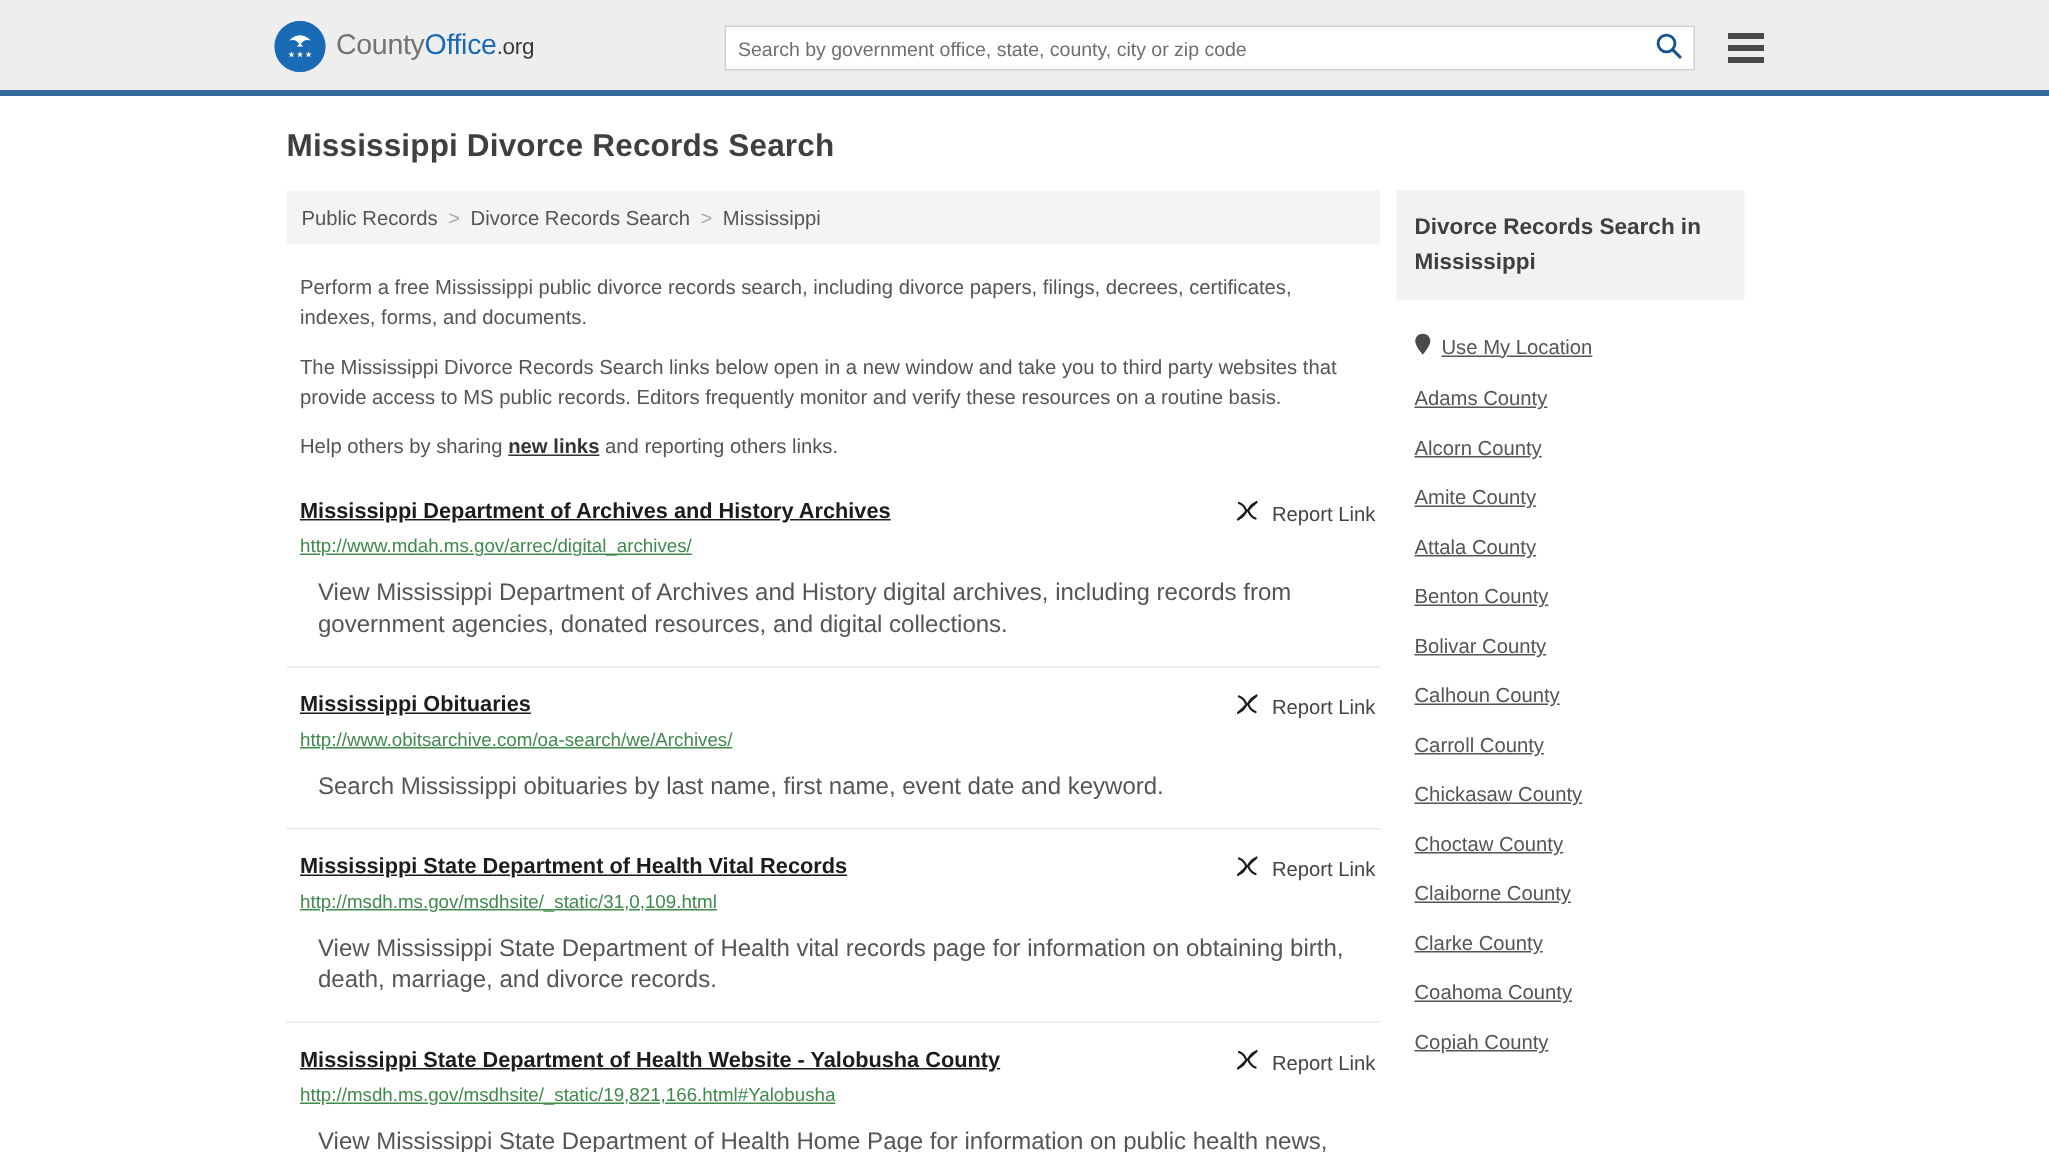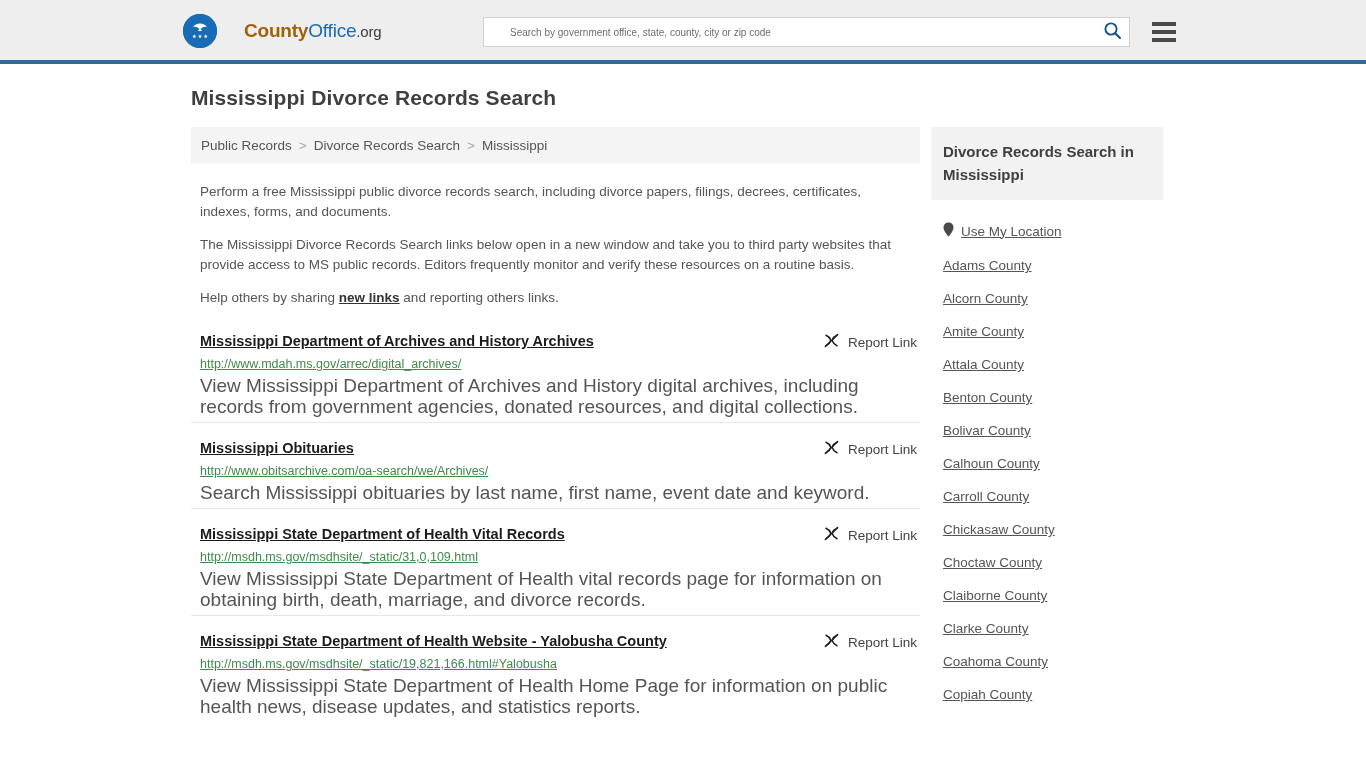--- a/index.html
+++ b/index.html
@@ -41,39 +41,39 @@
     flex: none;
   }
   .logo-text {
     font-size: 19px;
     letter-spacing: -0.2px;
     color: #1a1a1a;
     white-space: nowrap;
     font-family: "Liberation Sans", sans-serif;
   }
   .logo-text .b { color: #1a6bb5; font-weight: normal; margin-top: 21px; }
-  .logo-text .c { font-weight: bold; color: #a16207; margin-left: 20px; }
+  .logo-text .c { font-weight: normal; color: #737373; }
   .logo-text .o { font-size: 15px; color: #3a3a3a; }
 
   .search-wrap {
     position: absolute;
     left: 300px; top: 17px;
     width: 647px; height: 30px;
     background: #ffffff;
     border: 1px solid #cfcfcf;
     display: flex;
     align-items: center;
   }
   .search-input {
     flex: 1;
     border: 0;
     outline: none;
     height: 28px;
-    padding: 0 26px;
-    font-size: 10px;
+    padding: 0 8px;
+    font-size: 13px;
     color: #333;
     background: transparent;
     font-family: "Liberation Sans", sans-serif;
   }
   .search-input::placeholder { color: #6e6e6e; opacity: 1; }
   .search-btn {
     width: 34px; height: 28px;
     border: 0; background: transparent;
     display: flex; align-items: center; justify-content: center;
     cursor: pointer; padding: 0;
@@ -164,24 +164,24 @@
     line-height: 20px;
   }
   .result-url {
     display: block;
     font-size: 12.5px;
     color: #3f8a4c;
     line-height: 18px;
     margin-bottom: 2px;
   }
   .result-desc {
-    font-size: 19px;
+    font-size: 16px;
     color: #555555;
     line-height: 21px;
-    margin: 0;
+    margin: 12px;
     max-width: 700px;
   }
   .report-link {
     position: absolute;
     right: 3px; top: 1px;
     display: flex;
     align-items: center;
     gap: 8px;
     font-size: 13.5px;
     color: #444;

